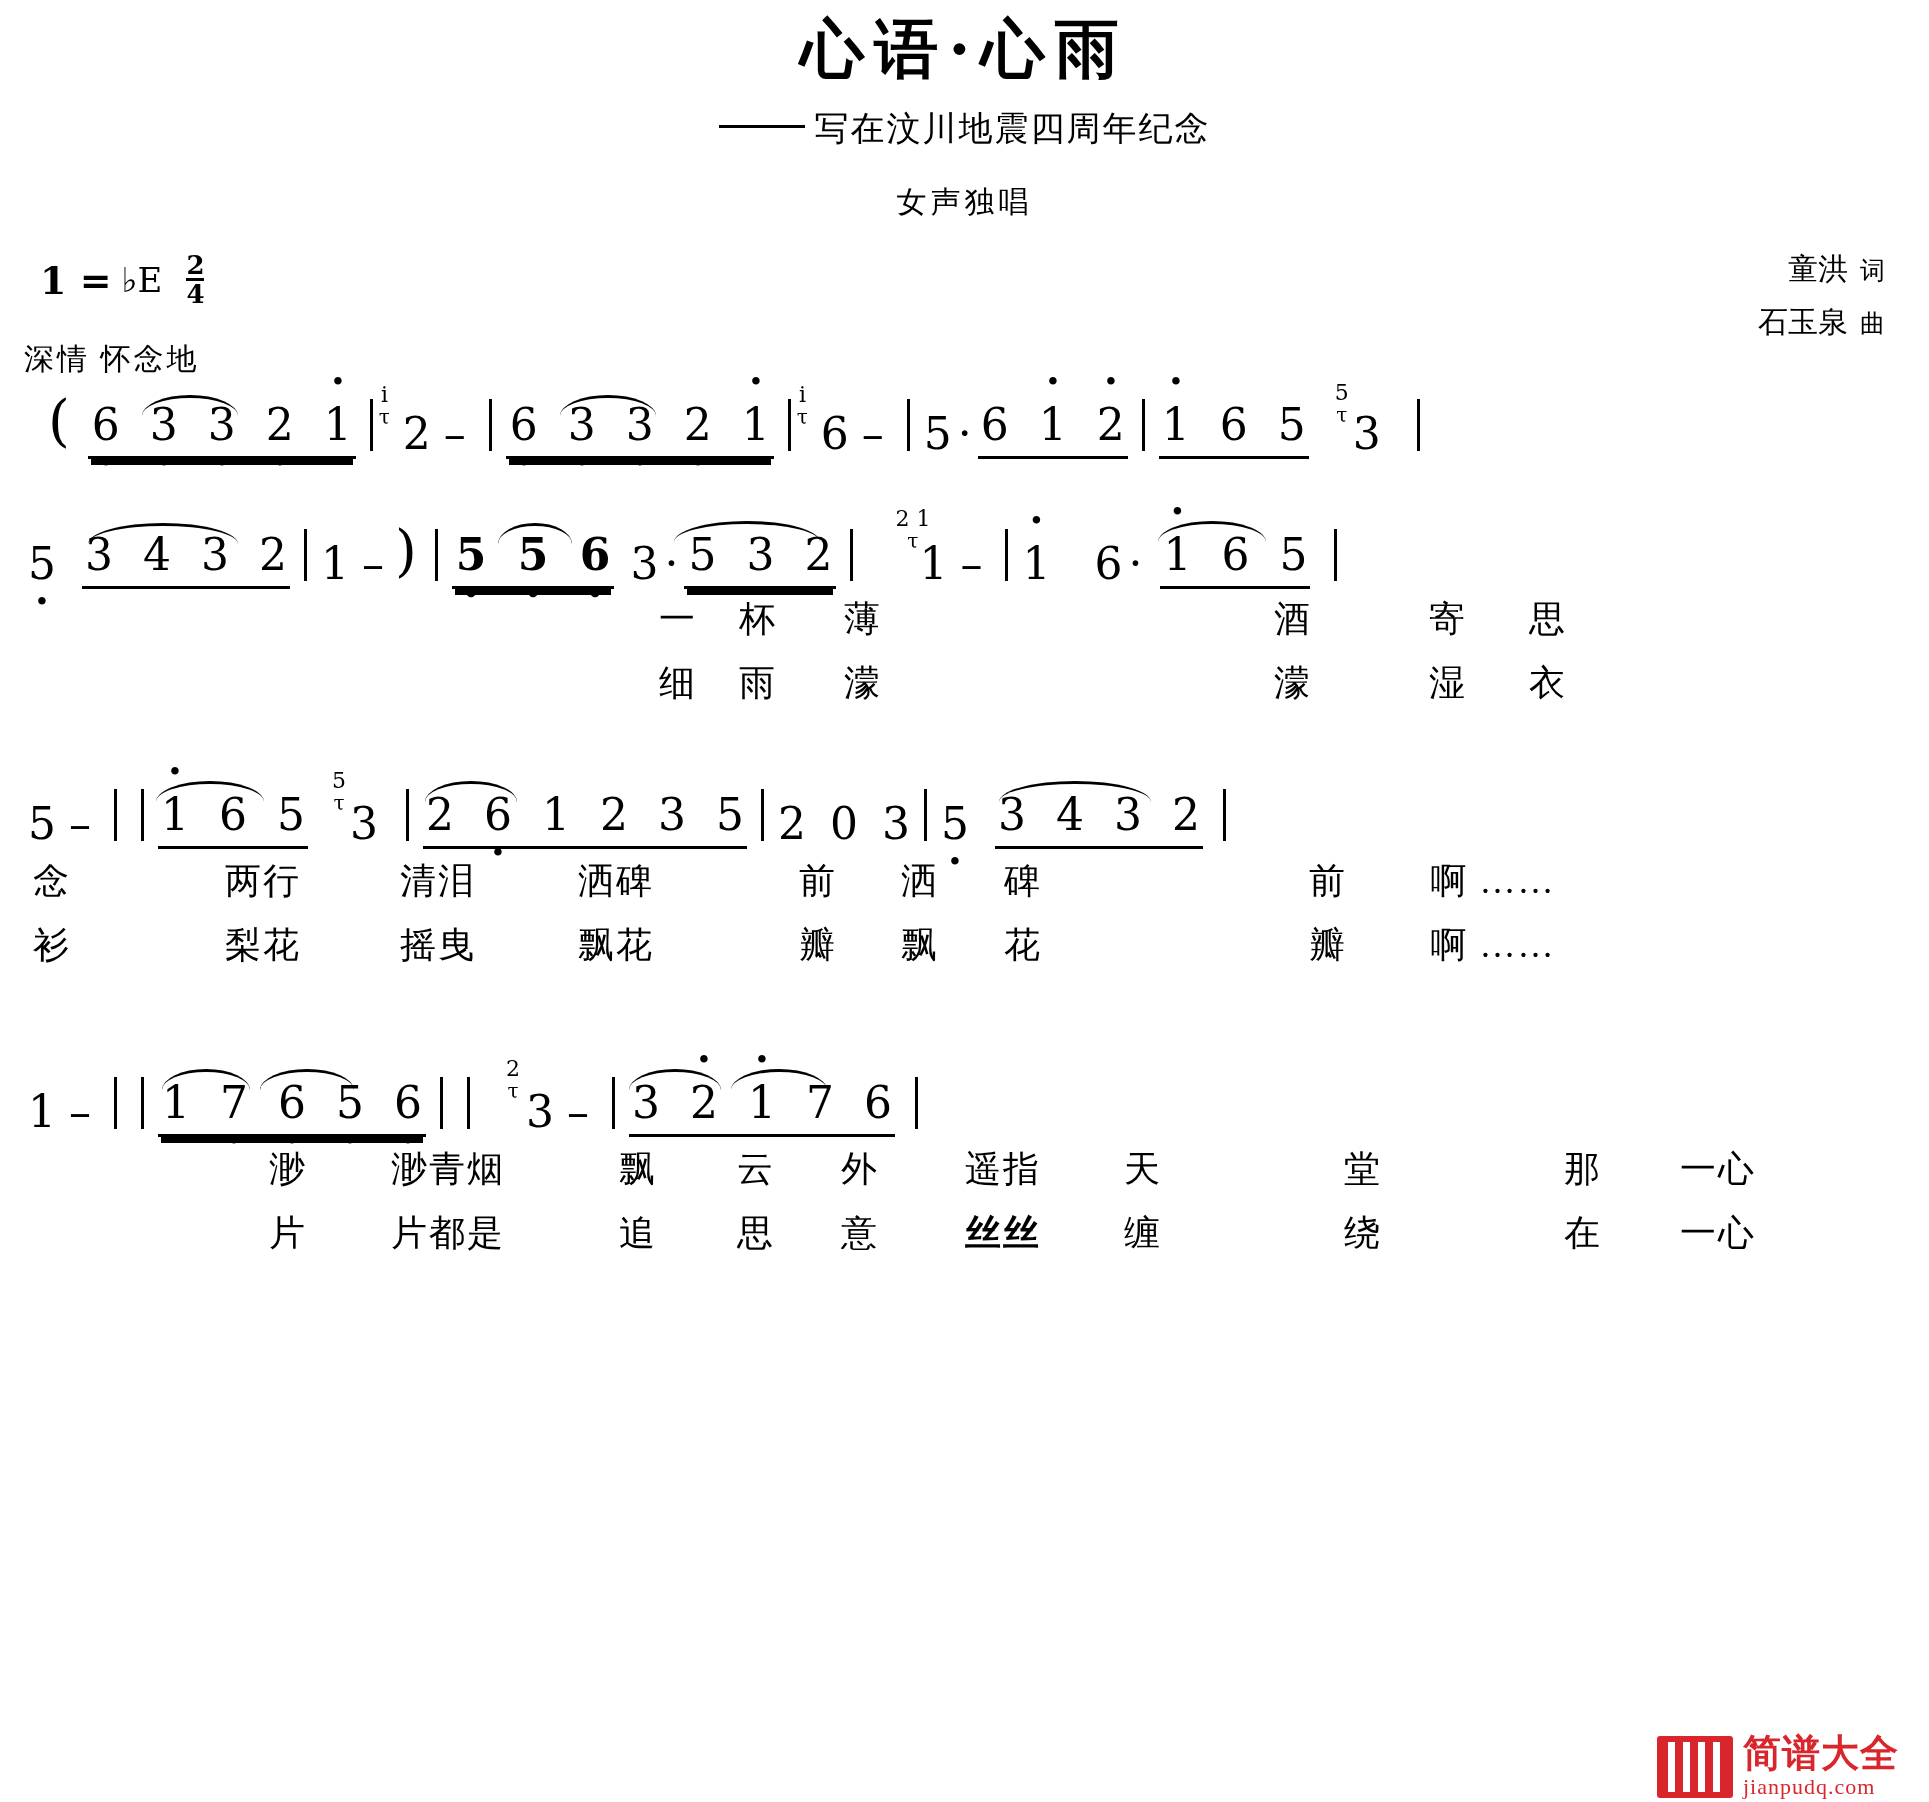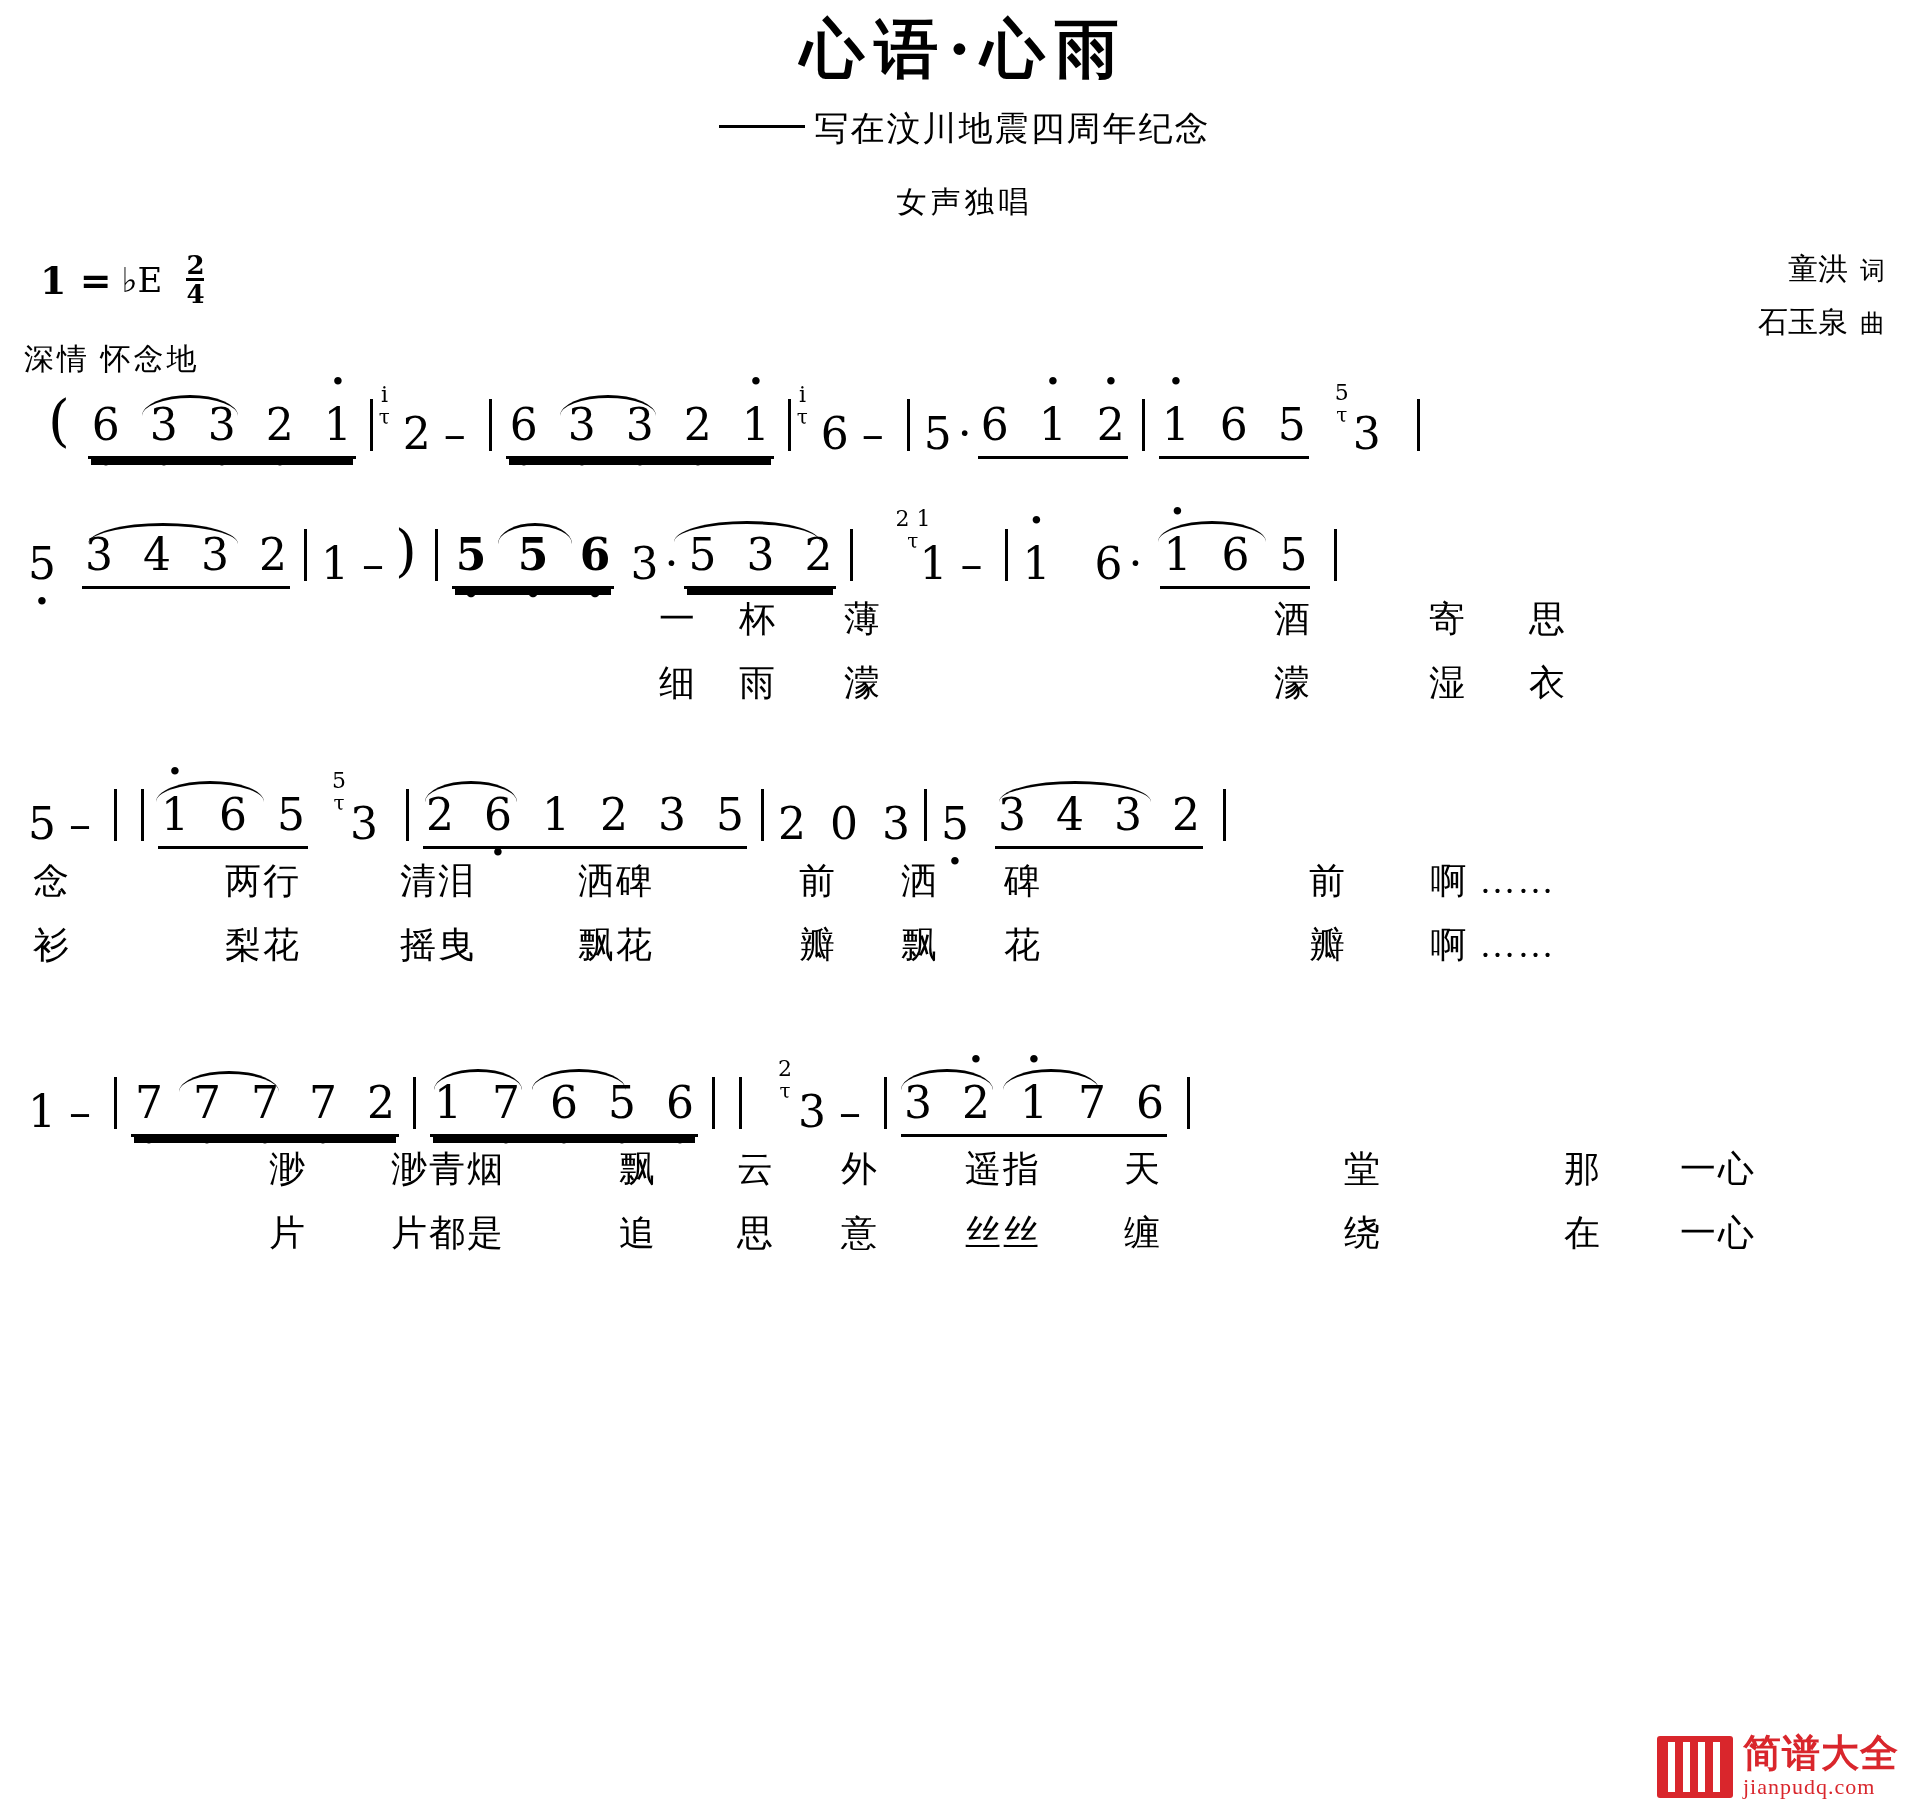--- a/index.html
+++ b/index.html
@@ -492,30 +492,20 @@
     </div>
   </div>
 
   <div class="system" style="height:230px;margin-top:58px;">
     <div class="notes" style="padding-left:8px;">
       <span class="nb">1</span>
       <span class="dash-note">–</span>
 
       <span class="barline"></span>
 
-      <span class="nb">
-        <span class="beam1 beam2" style="display:inline-block;padding:0 4px 6px 4px;">
-          <span class="d oct-dn">7</span>
-          <span class="d oct-dn" style="margin-left:16px;">7</span>
-          <span class="d oct-dn" style="margin-left:16px;">7</span>
-          <span class="d oct-dn" style="margin-left:16px;">7</span>
-          <span class="d" style="margin-left:16px;">2</span>
-        </span>
-        <span class="slur" style="left:50px;top:-6px;width:100px;"></span>
-      </span>
 
       <span class="barline"></span>
 
       <span class="nb">
         <span class="beam1 beam2" style="display:inline-block;padding:0 4px 6px 4px;">
           <span class="d">1</span>
           <span class="d oct-dn" style="margin-left:16px;">7</span>
           <span class="d oct-dn" style="margin-left:16px;">6</span>
           <span class="d oct-dn" style="margin-left:16px;">5</span>
           <span class="d oct-dn" style="margin-left:16px;">6</span>
@@ -563,21 +553,21 @@
       <span class="ly" style="left:1345px;">堂</span>
       <span class="ly" style="left:1565px;">那</span>
       <span class="ly" style="left:1700px;">一心</span>
     </div>
     <div class="lyrics">
       <span class="ly" style="left:270px;">片</span>
       <span class="ly" style="left:430px;">片都是</span>
       <span class="ly" style="left:620px;">追</span>
       <span class="ly" style="left:738px;">思</span>
       <span class="ly" style="left:842px;">意</span>
-      <span class="ly" style="left:985px;">丝丝</span>
+      <span class="ly" style="left:985px;font-weight:bold;">丝丝</span>
       <span class="ly" style="left:1125px;">缠</span>
       <span class="ly" style="left:1345px;">绕</span>
       <span class="ly" style="left:1565px;">在</span>
       <span class="ly" style="left:1700px;">一心</span>
     </div>
   </div>
 
   <div class="watermark">
     <div class="wm-keys">
       <i></i>

